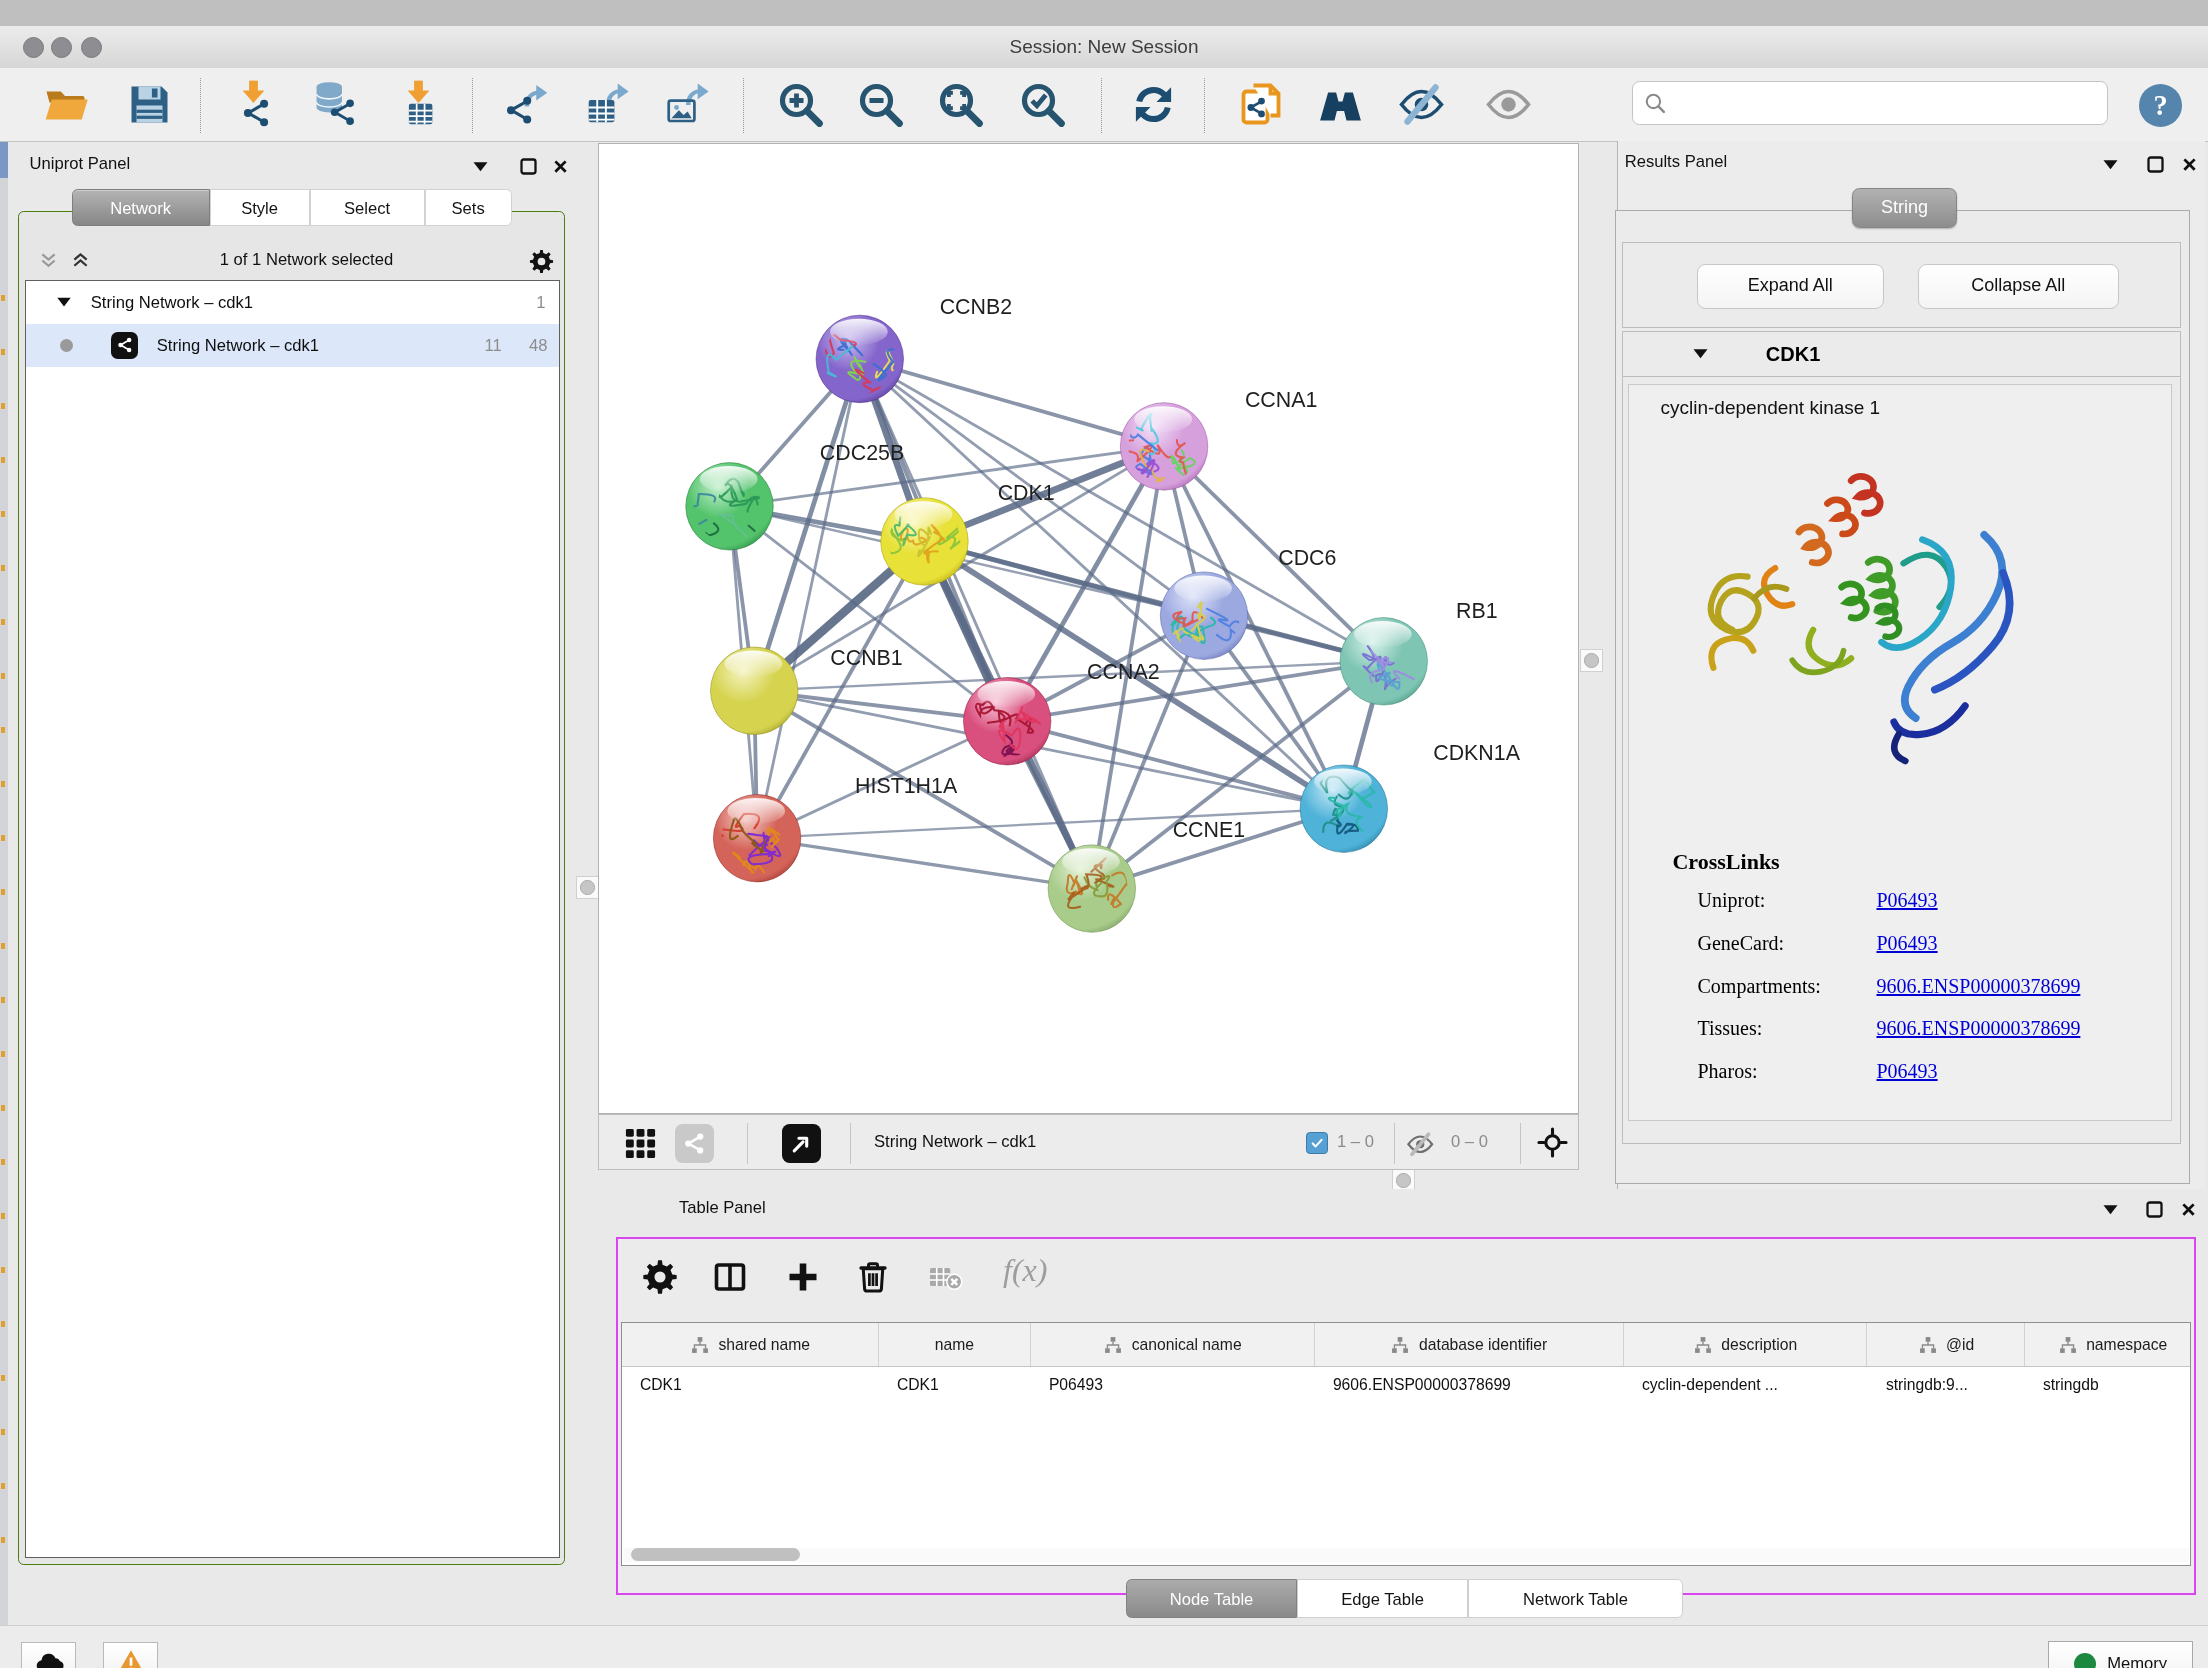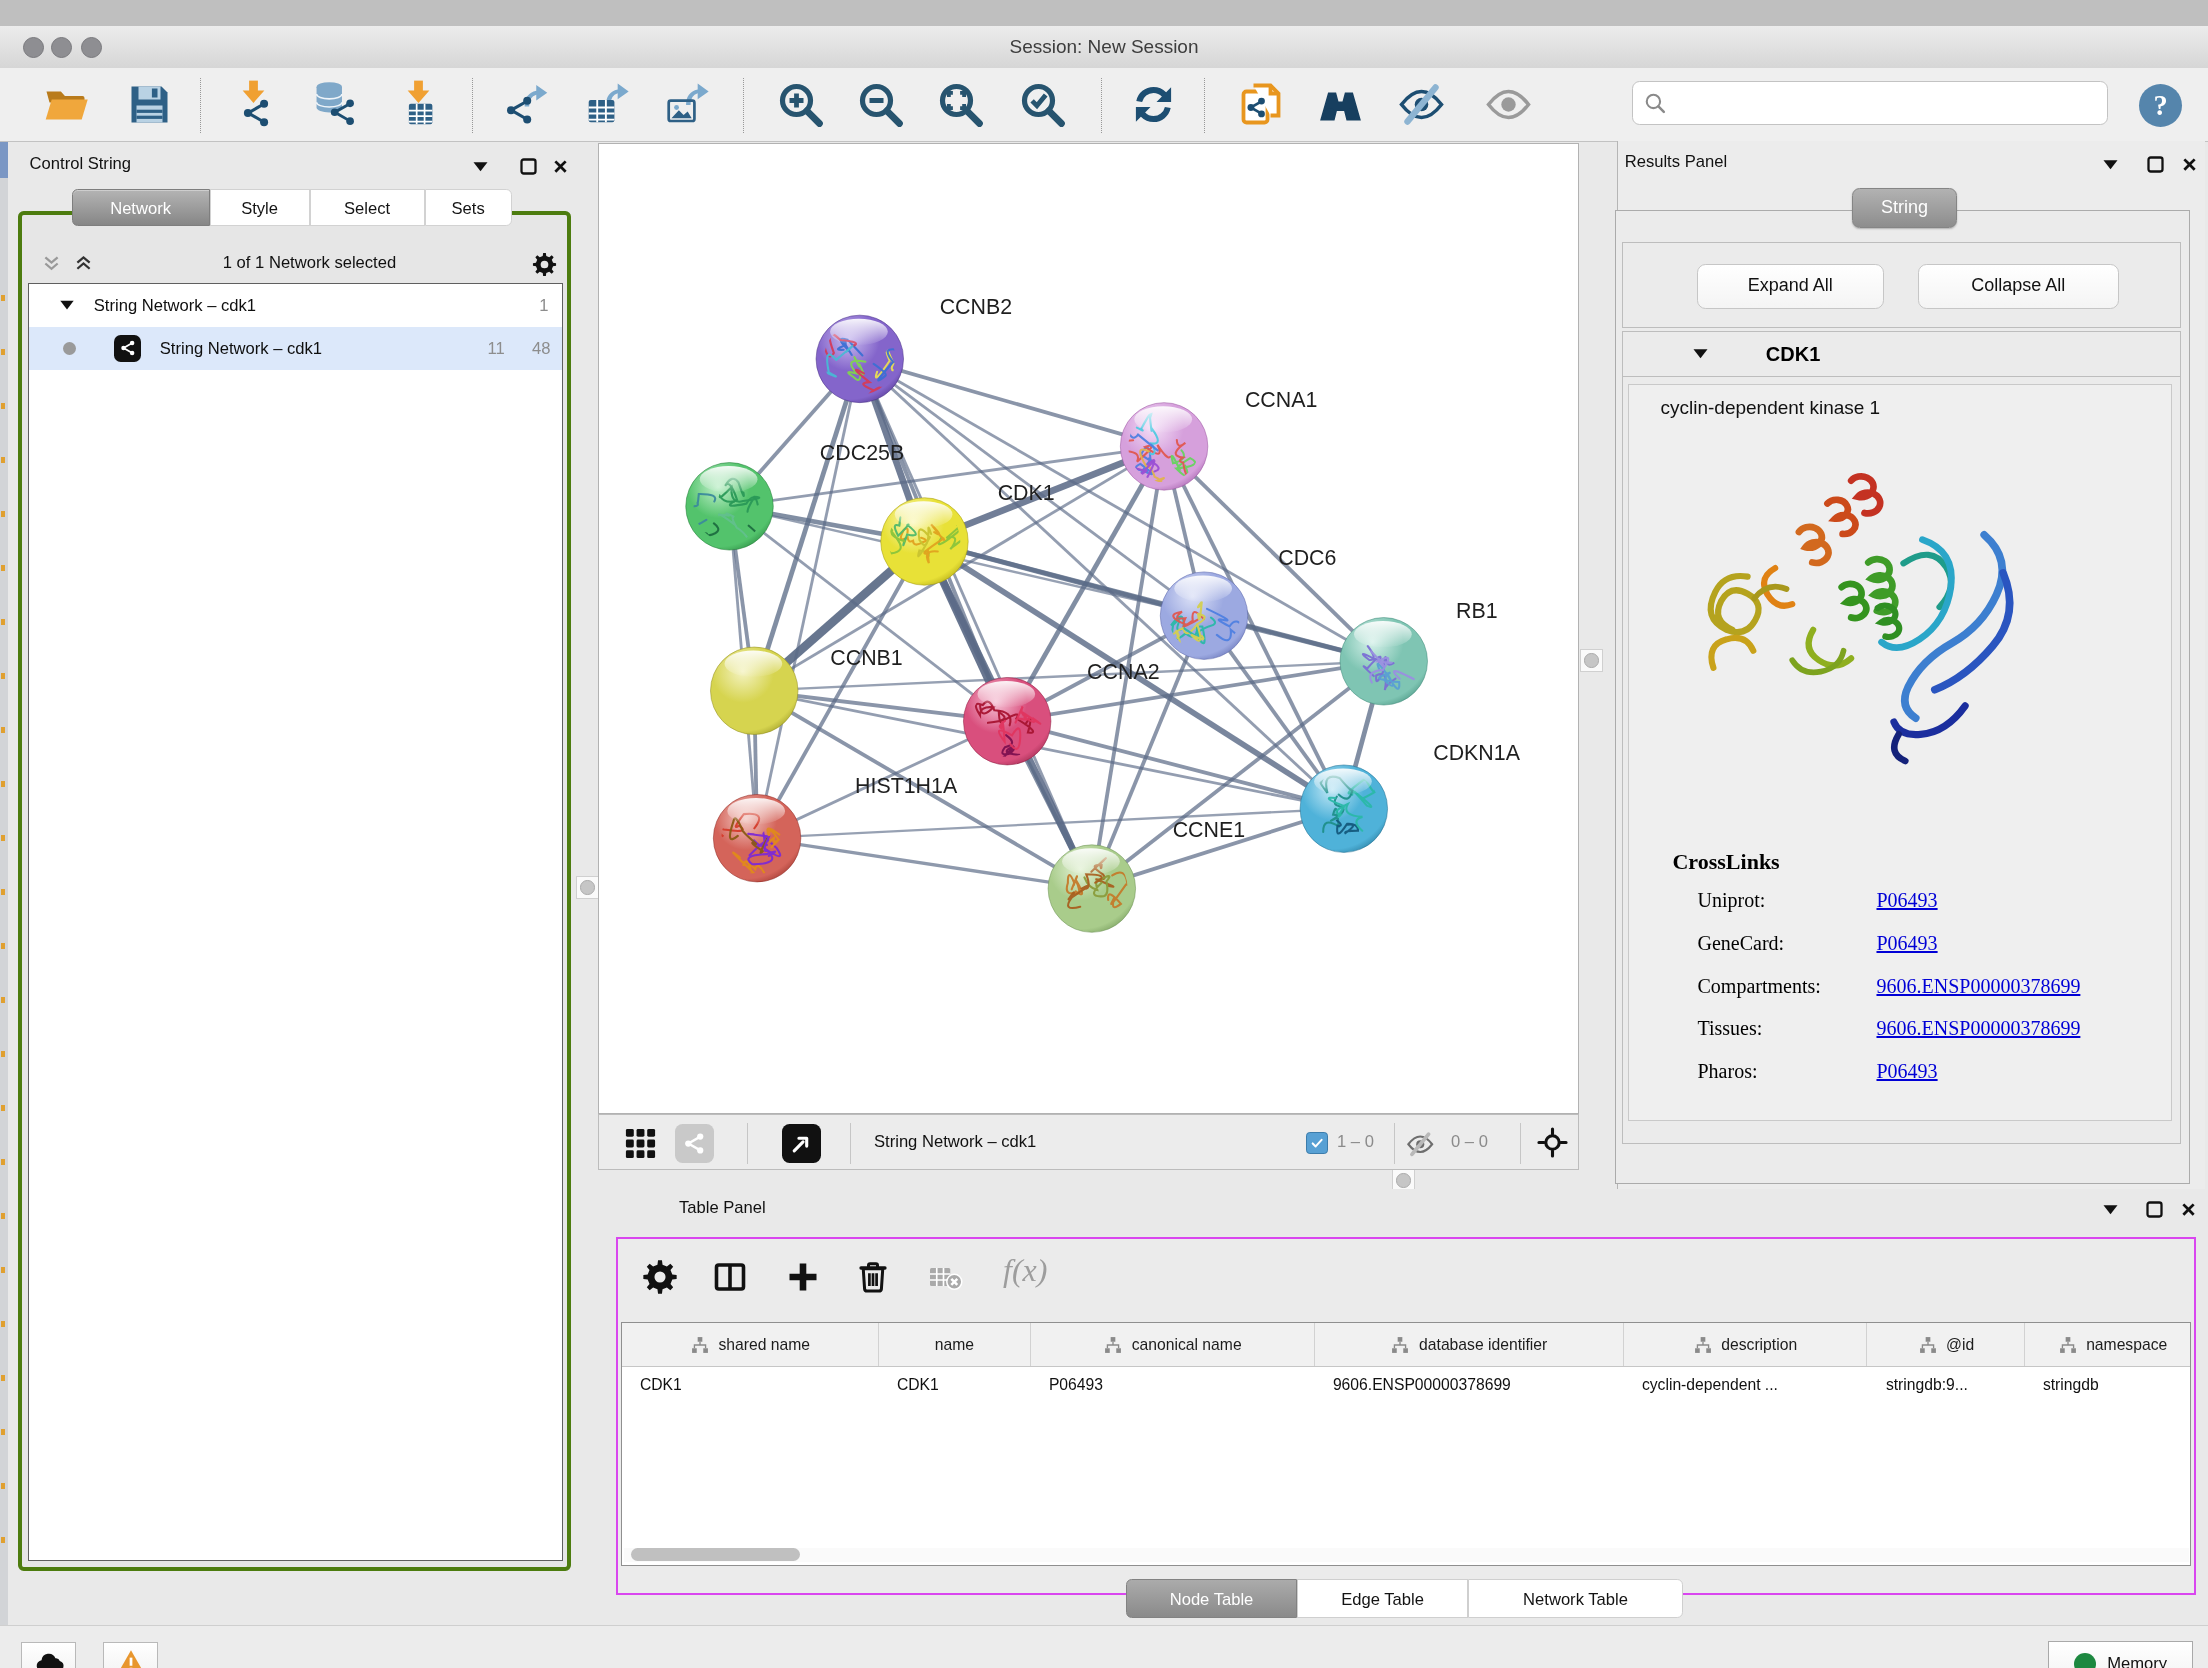--- a/index.html
+++ b/index.html
@@ -24,21 +24,21 @@
   
   .ptitle{font-size:16.6px;color:#111;}
   .picon{position:absolute;width:21px;height:21px;}
   .picon svg{width:100%;height:100%;}
   
   #ctrl-tabs .tab{position:absolute;z-index:3;top:0;height:37px;line-height:37px;text-align:center;font-size:16.6px;color:#141414;
        background:#fff;border:1px solid #d2d2d2;box-sizing:border-box;}
   #ctrl-tabs .tab.sel{background:linear-gradient(#b4b4b4,#868686);color:#fff;border:1px solid #7e7e7e;border-radius:5.7px;box-shadow:inset 0 1px 0 rgba(255,255,255,.35);}
   #ctrl-tabs .tab.first{border-radius:5.7px 0 0 5.7px;}
   #ctrl-tabs .tab.last{border-radius:0 5.7px 5.7px 0;}
-  #ctrl-box{left:10.5px;top:68px;width:545px;height:1352px;background:#e6e6e6;border:4px solid #4d7c0f;border-radius:5.7px;}
+  #ctrl-box{left:10.5px;top:68px;width:545px;height:1352px;background:#e6e6e6;border:1px solid #4d7c0f;border-radius:5.7px;}
   #net-count-bar{position:absolute;left:1.9px;top:30px;width:541px;height:36px;display:flex;align-items:center;}
   #net-list{position:absolute;left:5.7px;top:68px;width:535px;height:1278px;background:#fff;border:1.9px solid #5f5f5f;box-sizing:border-box;}
   .nrow{position:absolute;left:0;width:100%;height:43px;display:flex;align-items:center;font-size:16.6px;color:#0f0f0f;}
   .nrow .cnt{position:absolute;color:#8d8d8d;text-align:right;}
   #string-app-ic{width:27.6px;height:27.6px;border-radius:6.7px;background:#111;display:flex;align-items:center;justify-content:center;}
   #string-app-ic svg{width:18px;height:18px;}
   
   .handle{position:absolute;width:21px;height:21px;background:#fafafa;border:1px solid #d0d0d0;display:flex;align-items:center;justify-content:center;}
   .handle i{width:12.4px;height:12.4px;border-radius:50%;background:#c6c6c6;border:1px solid #ababab;}
   
@@ -416,21 +416,21 @@
              <svg viewBox="0 0 24 24">
           <circle cx="10" cy="10" r="6.4" fill="none" stroke="#8a8a8a" stroke-width="2"></circle>
           <path d="M14.8 14.8 L20 20" stroke="#8a8a8a" stroke-width="2.4" stroke-linecap="round"></path>
         </svg>
              <input id="search-input" style="">
            </div>
       <div id="help-btn">?</div>
     </div>
 
   <div class="abs" style="left:7.6px;top:117px;width:563px;height:1484px;">
-    <div class="ptitle abs" style="left:22px;top:11.4px;">Control String</div>
+    <div class="ptitle abs" style="left:22px;top:11.4px;">Uniprot Panel</div>
     <span class="picon" style="left:462px;top:13.3px;">
         <svg viewBox="0 0 22 22" width="21" height="21">
           <use href="#sym-tri-down"></use>
         </svg>
       </span>
     <span class="picon" style="left:510px;top:13.3px;">
         <svg viewBox="0 0 22 22" width="21" height="21">
           <use href="#sym-maxi"></use>
         </svg>
       </span>

